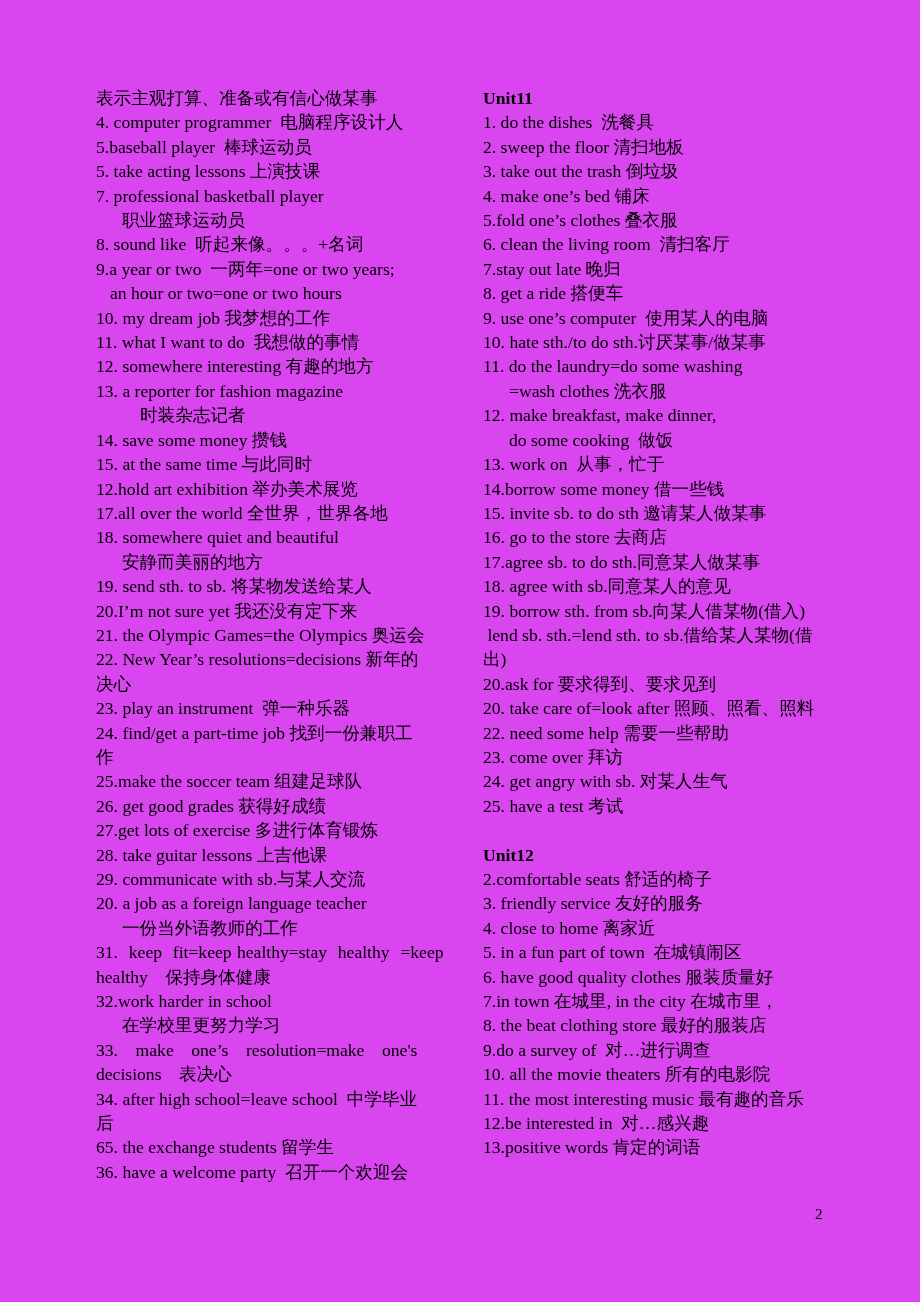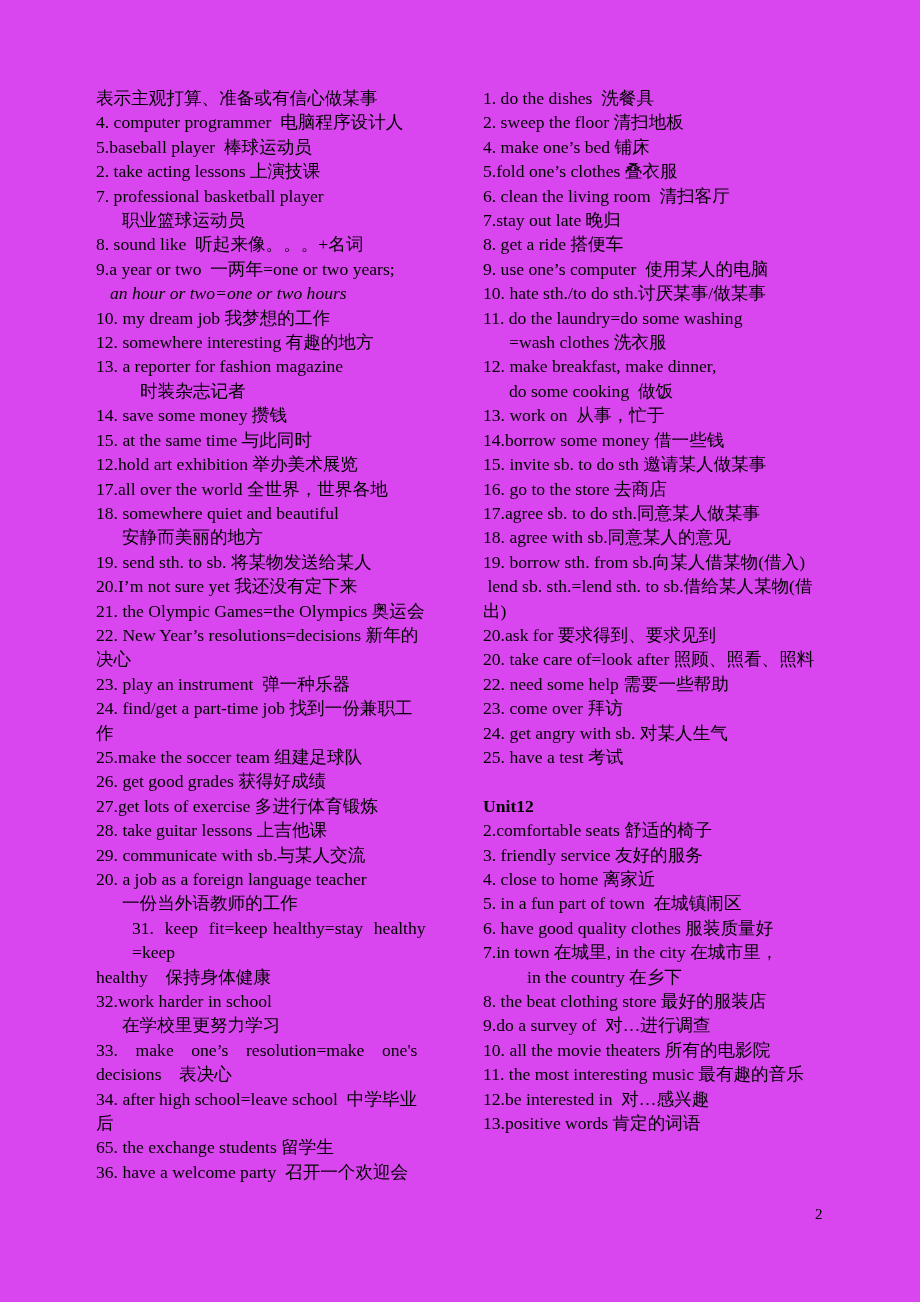--- a/index.html
+++ b/index.html
@@ -44,21 +44,21 @@
     font-size: 17.6px;
     line-height: 24.4px;
     white-space: pre-wrap;
     text-align: left;
     letter-spacing: 0;
   }
 
   
   .line.indent1 { padding-left: 26px; }
   .line.indent2 { padding-left: 44px; }
-  .line.indent3 { padding-left: 14px; font-style: italic; }
+  .line.indent3 { padding-left: 14px; }
 
   .unit-heading {
     font-size: 17.6px;
     line-height: 24.4px;
     font-weight: bold;
   }
 
   .spacer {
     height: 24.4px;
   }
@@ -73,27 +73,28 @@
 </style>
 </head>
 <body>
 
 <div id="page">
 
   <div class="column" id="col-left">
       <div class="line">表示主观打算、准备或有信心做某事</div>
       <div class="line">4. computer programmer  电脑程序设计人</div>
       <div class="line">5.baseball player  棒球运动员</div>
-      <div class="line">2. take acting lessons 上演技课</div>
+      <div class="line">5. take acting lessons 上演技课</div>
       <div class="line">7. professional basketball player</div>
       <div class="line indent1">职业篮球运动员</div>
       <div class="line">8. sound like  听起来像。。。+名词</div>
       <div class="line">9.a year or two  一两年=one or two years;</div>
       <div class="line indent3">an hour or two=one or two hours</div>
       <div class="line">10. my dream job 我梦想的工作</div>
+      <div class="line">11. what I want to do  我想做的事情</div>
       <div class="line">12. somewhere interesting 有趣的地方</div>
       <div class="line">13. a reporter for fashion magazine</div>
       <div class="line indent2">时装杂志记者</div>
       <div class="line">14. save some money 攒钱</div>
       <div class="line">15. at the same time 与此同时</div>
       <div class="line">12.hold art exhibition 举办美术展览</div>
       <div class="line">17.all over the world 全世界，世界各地</div>
       <div class="line">18. somewhere quiet and beautiful</div>
       <div class="line indent1">安静而美丽的地方</div>
       <div class="line">19. send sth. to sb. 将某物发送给某人</div>
@@ -104,36 +105,38 @@
       <div class="line">23. play an instrument  弹一种乐器</div>
       <div class="line">24. find/get a part-time job 找到一份兼职工</div>
       <div class="line">作</div>
       <div class="line">25.make the soccer team 组建足球队</div>
       <div class="line">26. get good grades 获得好成绩</div>
       <div class="line">27.get lots of exercise 多进行体育锻炼</div>
       <div class="line">28. take guitar lessons 上吉他课</div>
       <div class="line">29. communicate with sb.与某人交流</div>
       <div class="line">20. a job as a foreign language teacher</div>
       <div class="line indent1">一份当外语教师的工作</div>
-      <div class="line" style="word-spacing: 1px; margin-left: 36px;">31.  keep  fit=keep healthy=stay  healthy  =keep</div>
+      <div class="line" style="word-spacing: 1px;">31.  keep  fit=keep healthy=stay  healthy  =keep</div>
       <div class="line">healthy    保持身体健康</div>
       <div class="line">32.work harder in school</div>
       <div class="line indent1">在学校里更努力学习</div>
       <div class="line" style="word-spacing: 0px;">33.    make    one’s    resolution=make    one's</div>
       <div class="line">decisions    表决心</div>
       <div class="line">34. after high school=leave school  中学毕业</div>
       <div class="line">后</div>
       <div class="line">65. the exchange students 留学生</div>
       <div class="line">36. have a welcome party  召开一个欢迎会</div>
     </div>
 
   <div class="column" id="col-right">
+    <div class="unit-heading">Unit11</div>
     <div id="unit11-lines">
         <div class="line">1. do the dishes  洗餐具</div>
         <div class="line">2. sweep the floor 清扫地板</div>
+        <div class="line">3. take out the trash 倒垃圾</div>
         <div class="line">4. make one’s bed 铺床</div>
         <div class="line">5.fold one’s clothes 叠衣服</div>
         <div class="line">6. clean the living room  清扫客厅</div>
         <div class="line">7.stay out late 晚归</div>
         <div class="line">8. get a ride 搭便车</div>
         <div class="line">9. use one’s computer  使用某人的电脑</div>
         <div class="line">10. hate sth./to do sth.讨厌某事/做某事</div>
         <div class="line">11. do the laundry=do some washing</div>
         <div class="line indent1">=wash clothes 洗衣服</div>
         <div class="line">12. make breakfast, make dinner,</div>
@@ -156,21 +159,20 @@
       </div>
     <div class="spacer"></div>
     <div class="unit-heading">Unit12</div>
     <div id="unit12-lines">
         <div class="line">2.comfortable seats 舒适的椅子</div>
         <div class="line">3. friendly service 友好的服务</div>
         <div class="line">4. close to home 离家近</div>
         <div class="line">5. in a fun part of town  在城镇闹区</div>
         <div class="line">6. have good quality clothes 服装质量好</div>
         <div class="line">7.in town 在城里, in the city 在城市里，</div>
-        <div class="line indent2">in the country 在乡下</div>
         <div class="line">8. the beat clothing store 最好的服装店</div>
         <div class="line">9.do a survey of  对…进行调查</div>
         <div class="line">10. all the movie theaters 所有的电影院</div>
         <div class="line">11. the most interesting music 最有趣的音乐</div>
         <div class="line">12.be interested in  对…感兴趣</div>
         <div class="line">13.positive words 肯定的词语</div>
       </div>
   </div>
 
   <div id="page-number">2</div>

